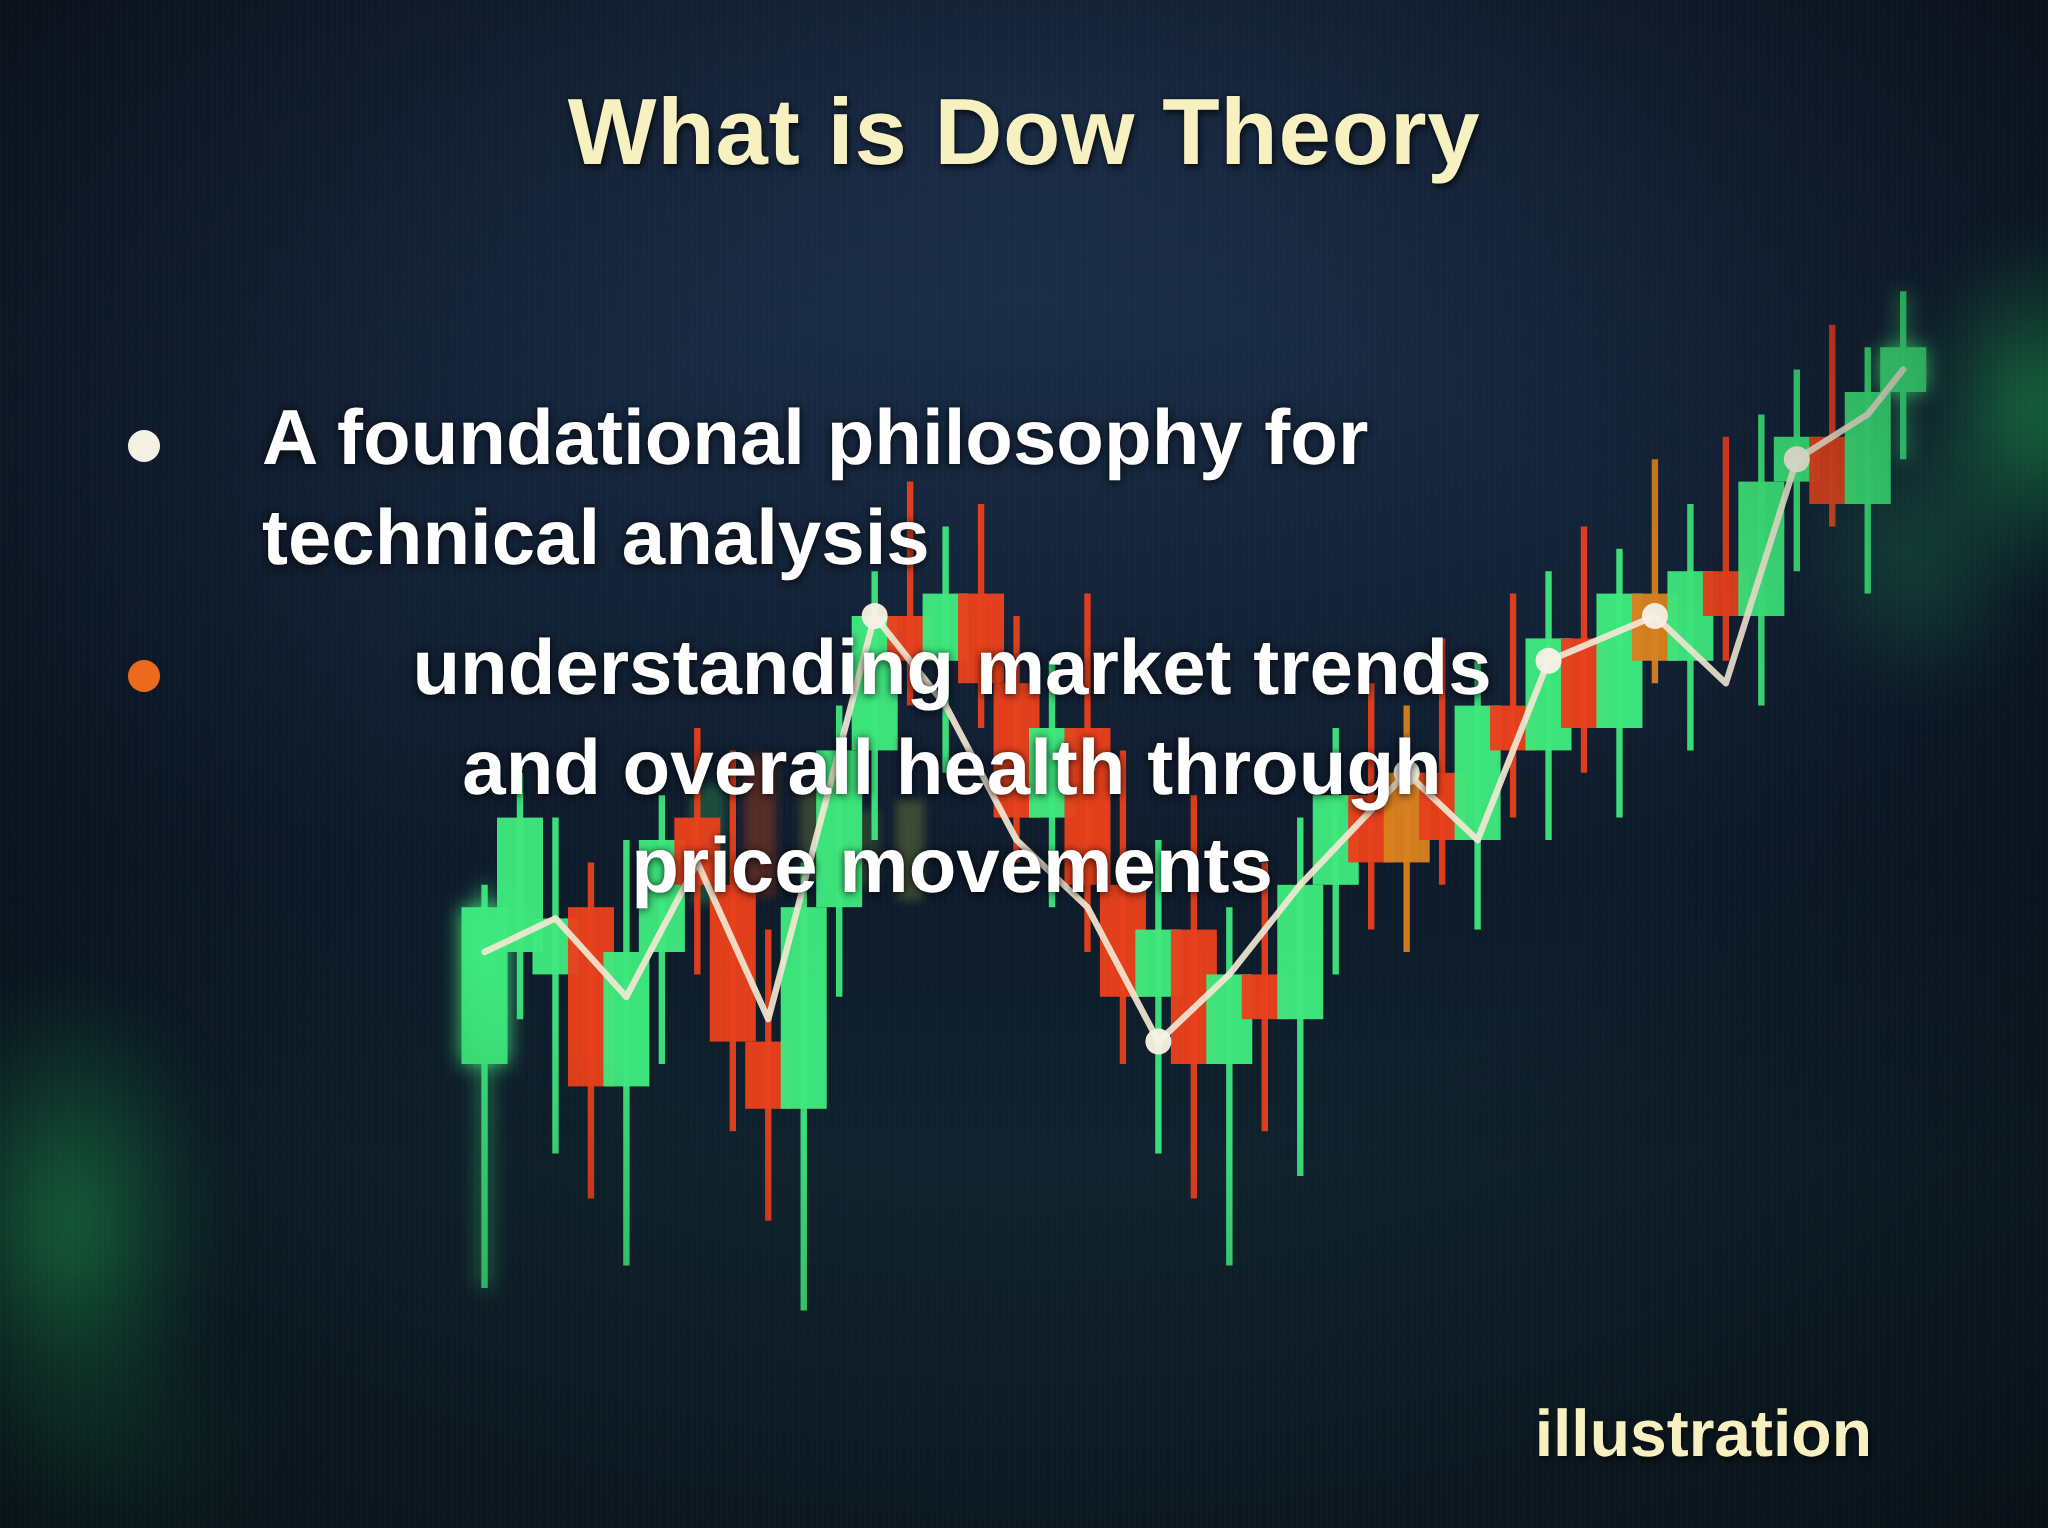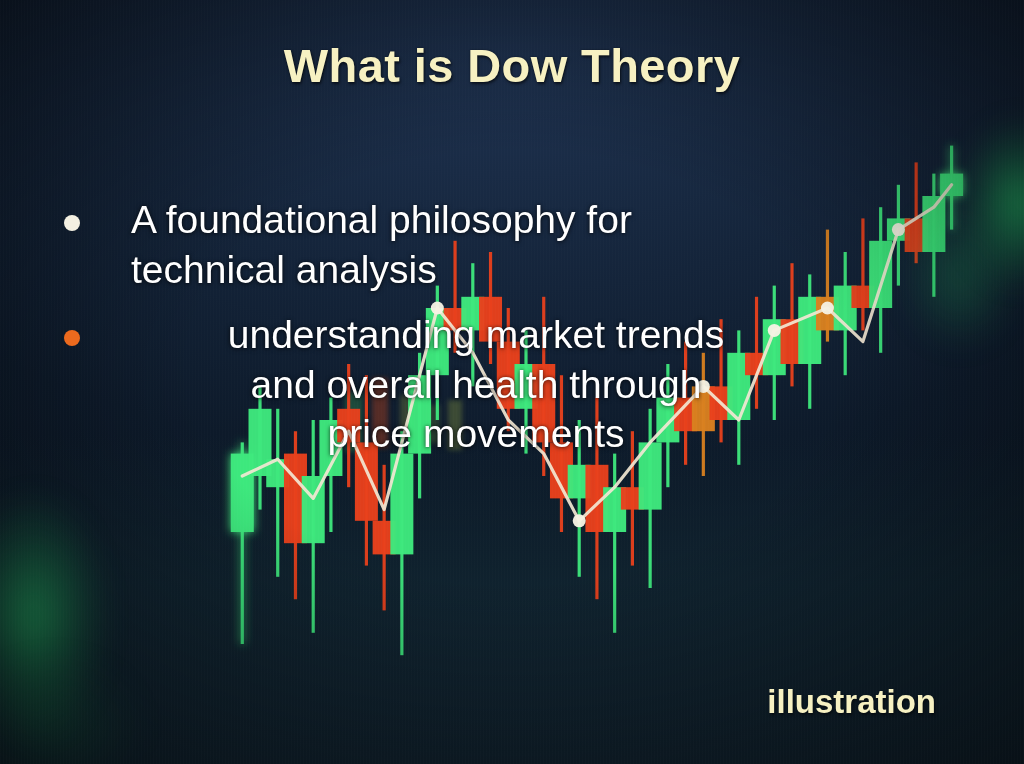--- a/index.html
+++ b/index.html
@@ -88,20 +88,21 @@
     font-weight: bold;
     letter-spacing: 0.4px;
     color: #f7f1c2;
     text-shadow: 1px 2px 3px rgba(0,0,0,0.55), 0 0 2px rgba(0,0,0,0.4);
   }
   #bullets {
     position: absolute;
     left: 46px;
     top: 195px;
     width: 790px;
+    font-weight: bold;
   }
   .bullet-row {
     position: relative;
     display: block;
   }
   .bullet-dot {
     position: absolute;
     width: 16px; height: 16px;
     border-radius: 50%;
     left: 18px;
@@ -123,21 +124,21 @@
   #bullet-2 {
     margin-top: 16px;
   }
   #bullet-2 .bullet-text {
     padding-left: 70px;
     text-align: center;
   }
   #caption {
     position: absolute;
     right: 88px;
-    bottom: 43px;
+    bottom: 28px;
     font-size: 33px;
     font-weight: bold;
     color: #f7f1c2;
     text-shadow: 1px 2px 3px rgba(0,0,0,0.55);
   }
 </style>
 </head>
 <body>
 
 <div id="slide">

